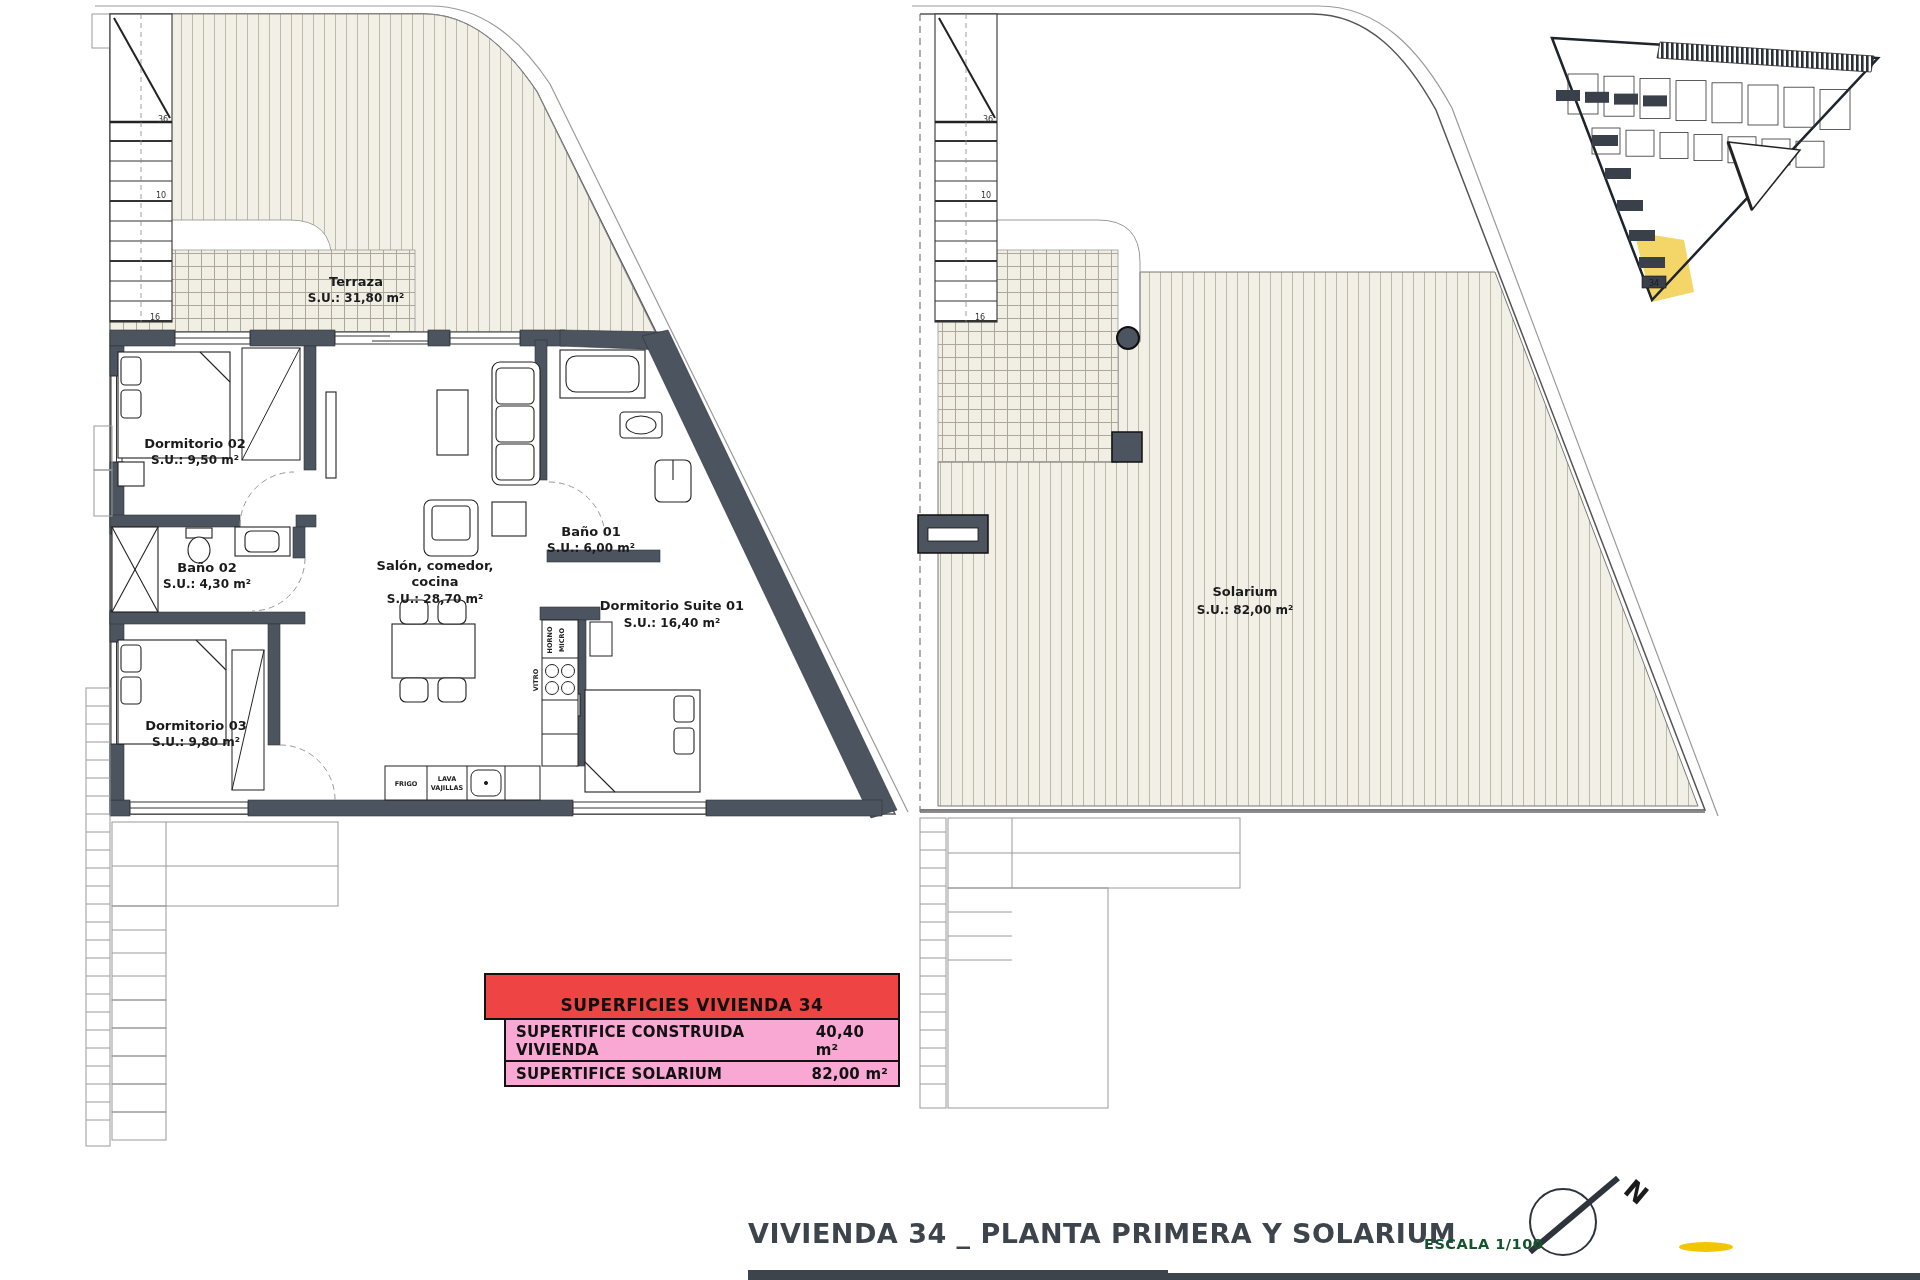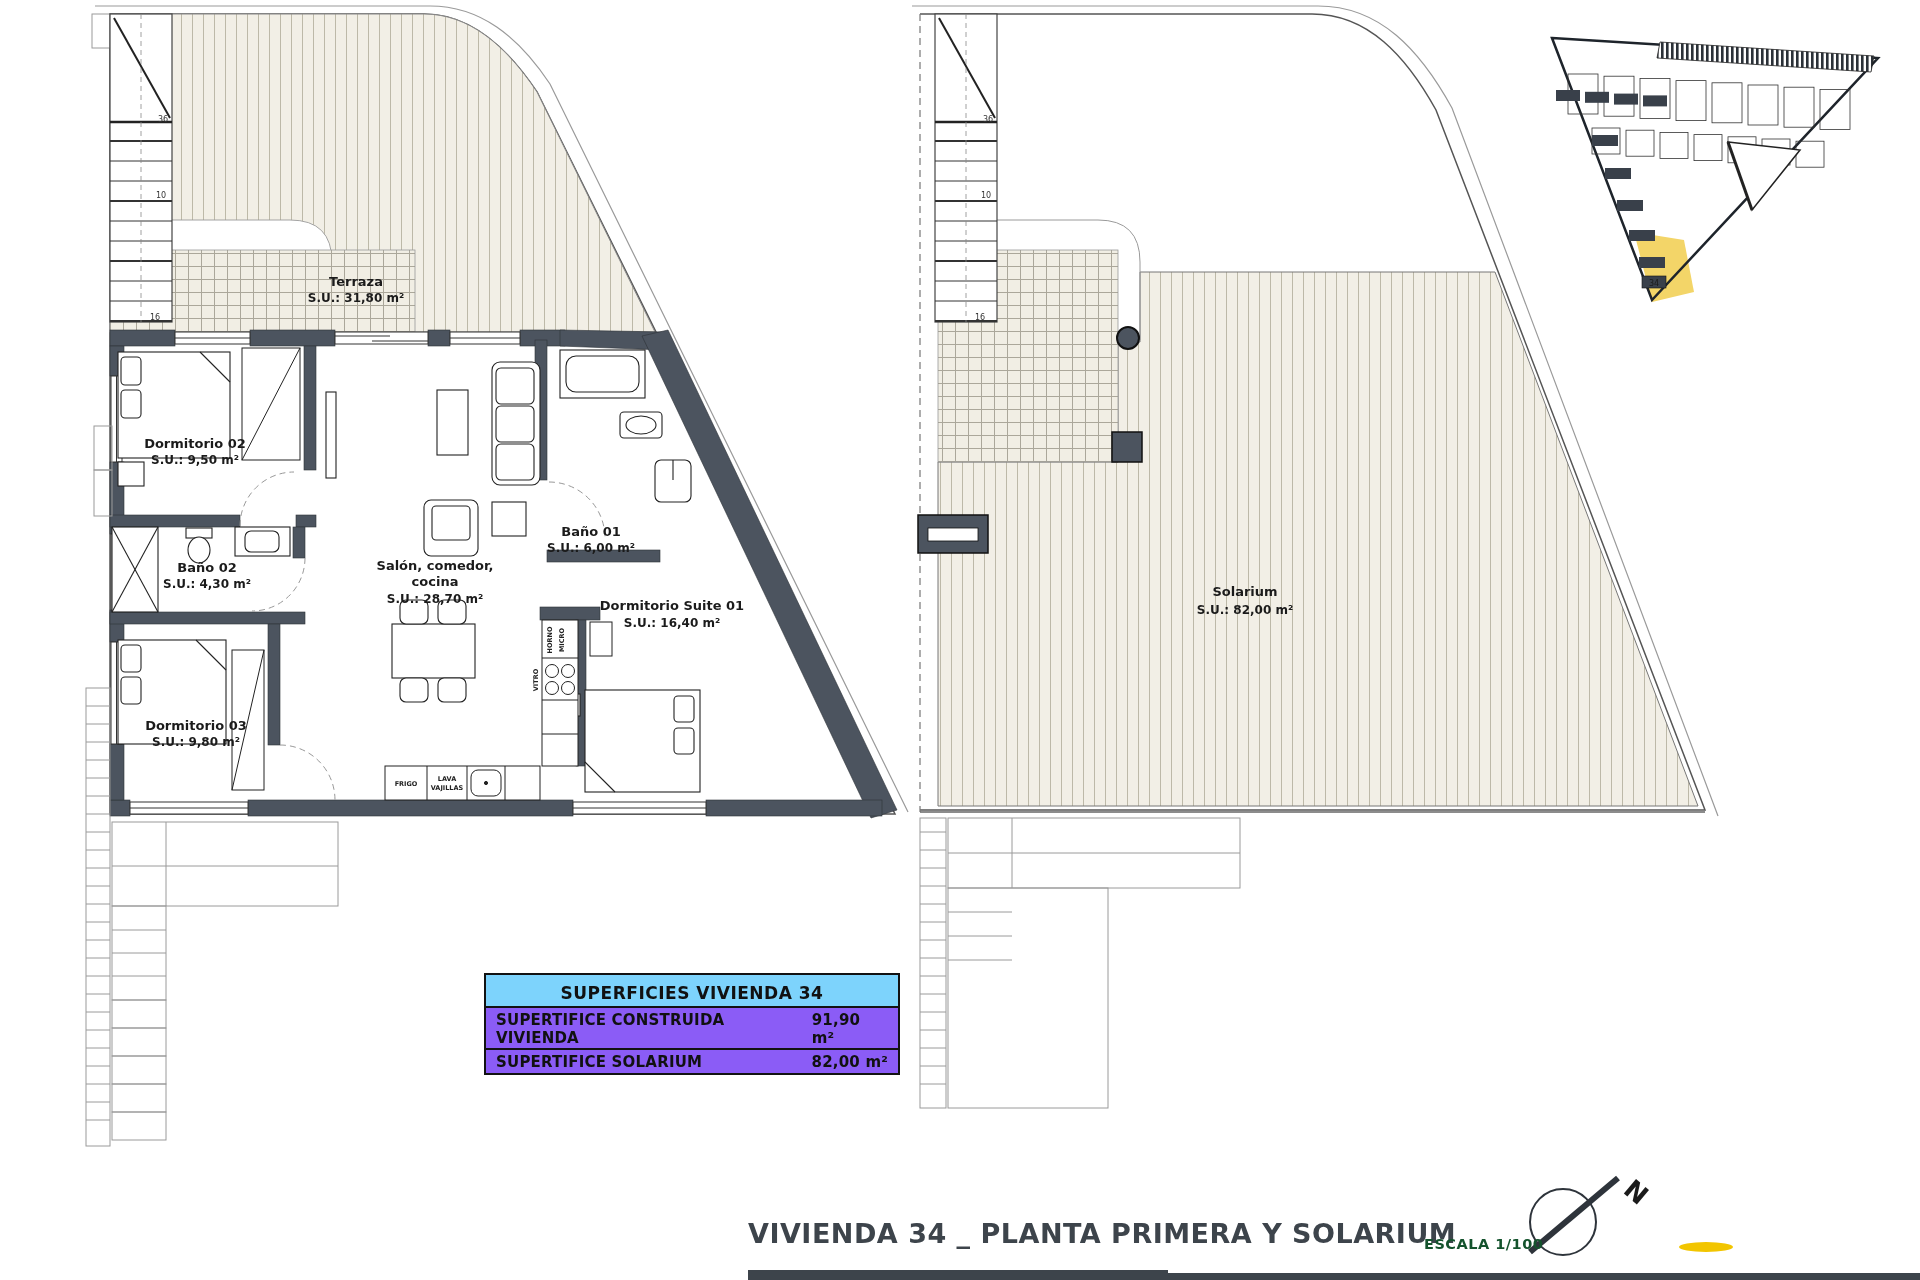--- a/index.html
+++ b/index.html
@@ -6,27 +6,27 @@
   body{width:1920px;height:1280px;position:relative;overflow:hidden;
        font-family:"DejaVu Sans","Liberation Sans",sans-serif;}
   svg{position:absolute;left:0;top:0;}
   svg text{font-family:"DejaVu Sans","Liberation Sans",sans-serif;fill:#1b1b1b;}
   .room-name{font-size:13px;font-weight:bold;}
   .room-area{font-size:12px;font-weight:bold;}
   .tiny{font-size:6.5px;font-weight:bold;fill:#222;}
   .stairnum{font-size:8px;fill:#333;}
 
   .areas-table{position:absolute;left:484px;top:973px;width:416px;}
-  .areas-table .hdr{border:2.5px solid #121212;background:#7dd3fc;color:#111;
+  .areas-table .hdr{border:2.5px solid #121212;background:#ef4444;color:#111;
      font-size:17px;font-weight:bold;text-align:center;letter-spacing:.5px;
-     padding:8px 0 3px 0;}
-  .areas-table .row{border:2.5px solid #121212;margin-top:-2.5px;background:#8b5cf6;
+     padding:20px 0 3px 0;}
+  .areas-table .row{border:2.5px solid #121212;margin-top:-2.5px;background:#f9a8d4;
      display:flex;justify-content:space-between;align-items:center;
      padding:3px 10px 2px 10px;font-size:15px;font-weight:bold;color:#111;
-     letter-spacing:.2px;}
+     letter-spacing:.2px;margin-left:20px;}
   .areas-table .val{font-size:15px;}
 
   .main-title{position:absolute;left:748px;top:1218px;font-size:27px;font-weight:bold;
      color:#3D444B;letter-spacing:.5px;white-space:nowrap;}
   .scale-label{position:absolute;left:1424px;top:1236px;font-size:14.5px;font-weight:bold;
      color:#14532d;letter-spacing:.5px;}
   .bar-dark-a{position:absolute;left:748px;top:1270px;width:420px;height:13px;background:#3D444B;}
   .bar-dark-b{position:absolute;left:1138px;top:1273px;width:782px;height:10px;background:#3D444B;}
 </style>
 </head>
@@ -438,21 +438,21 @@
     <text x="1622" y="1192" font-size="26" font-weight="bold" fill="#2E343B" transform="rotate(40 1622,1192)">N</text>
   </g>
 
   <ellipse cx="1706" cy="1247" rx="27" ry="5" fill="#F2C500"></ellipse>
 </svg>
 
 <div class="areas-table">
   <div class="hdr">SUPERFICIES VIVIENDA 34</div>
   <div class="row">
     <span>SUPERTIFICE CONSTRUIDA VIVIENDA</span>
-    <span class="val">91,90 m²</span>
+    <span class="val">40,40 m²</span>
   </div>
   <div class="row">
     <span>SUPERTIFICE SOLARIUM</span>
     <span class="val">82,00 m²</span>
   </div>
 </div>
 
 <div class="main-title">VIVIENDA 34 _ PLANTA PRIMERA Y SOLARIUM</div>
 <div class="scale-label">ESCALA 1/100</div>
 <div class="bar-dark-a"></div>

